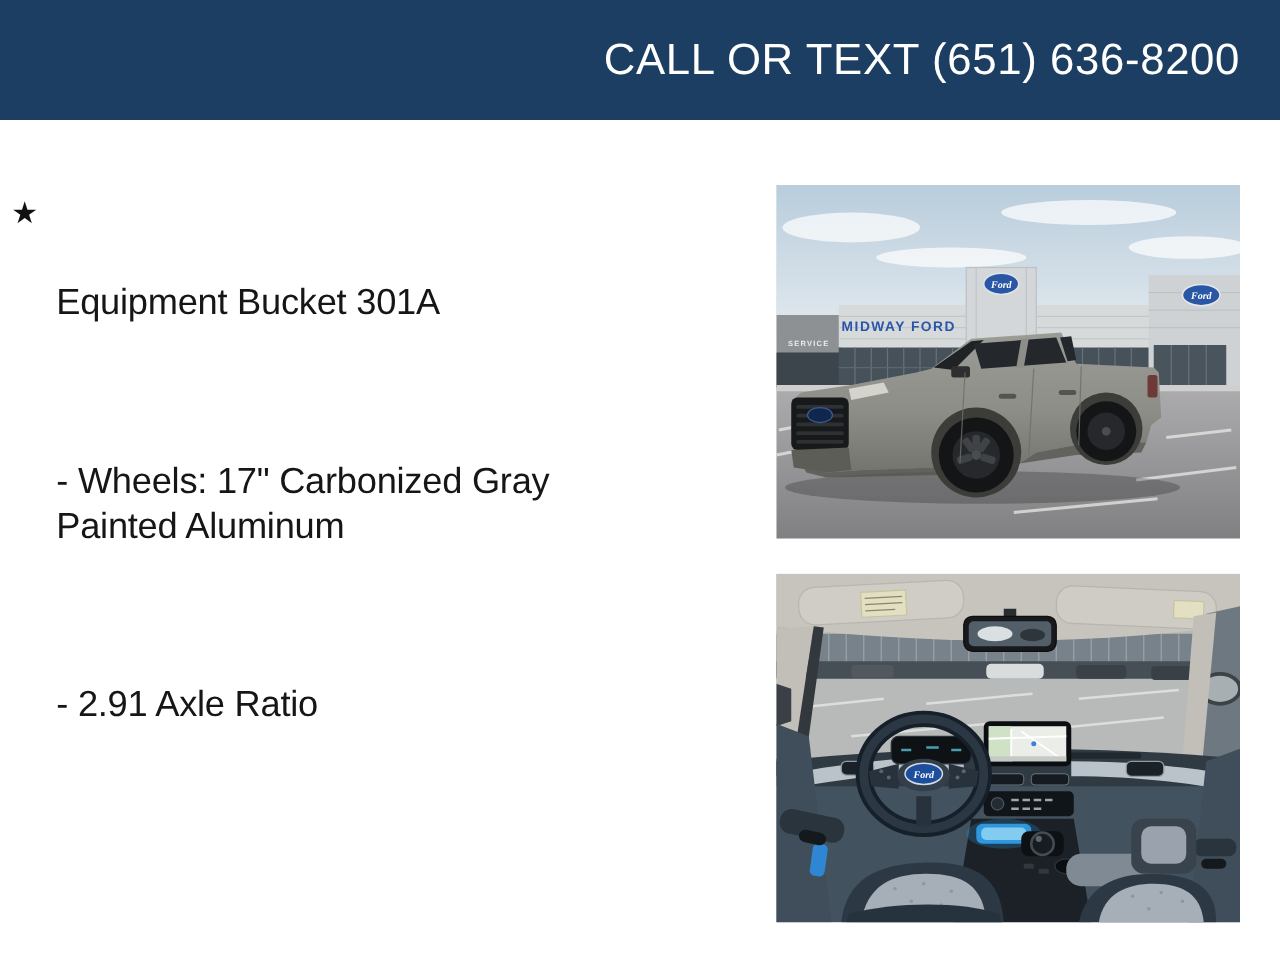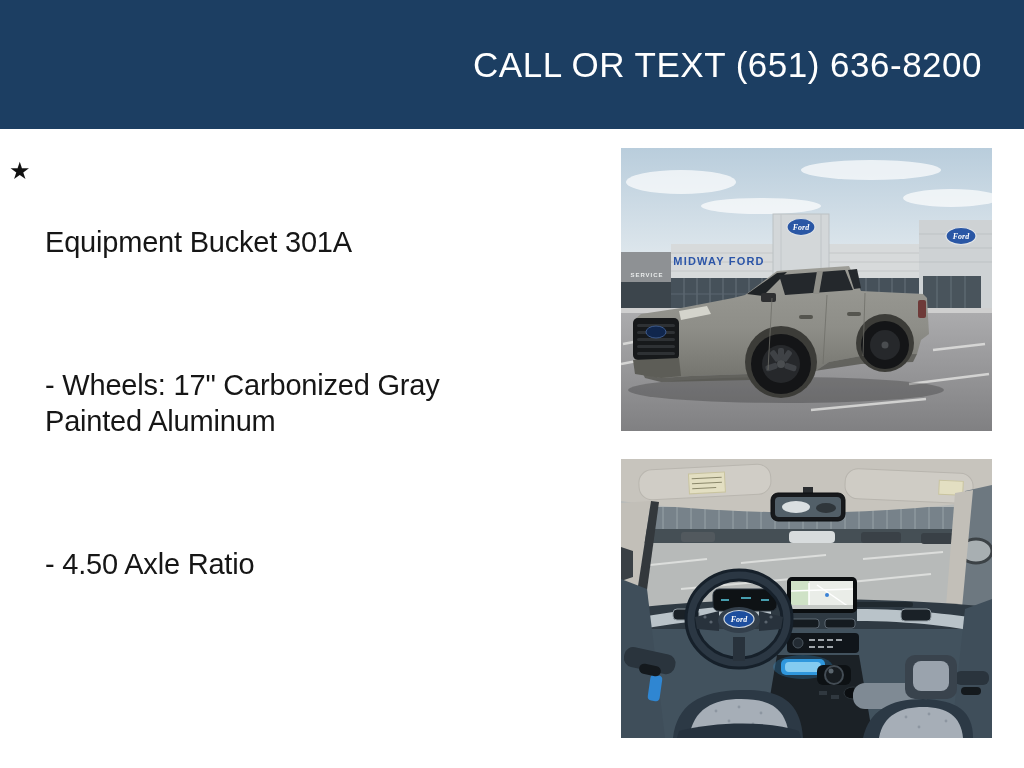--- a/index.html
+++ b/index.html
@@ -2,24 +2,24 @@
 <html><head>
 <meta charset="utf-8">
 <style>
   html,body{margin:0;padding:0;}
   body{
     width:1024px;height:768px;position:relative;overflow:hidden;
     background:#ffffff;
     font-family:"Liberation Sans", sans-serif;
   }
   .header{
-    position:absolute;left:0;top:0;width:1024px;height:129px;
+    position:absolute;left:0;top:0;width:1024px;height:96px;
     background:#1c3e62;
     display:flex;align-items:center;justify-content:flex-end;
-    box-sizing:border-box;padding-right:42px;
+    box-sizing:border-box;padding-right:32px;
   }
   .phone{
     color:#ffffff;font-size:35px;font-weight:400;letter-spacing:.5px;
     white-space:nowrap;
   }
   .features{
     position:absolute;left:45px;top:152px;width:548px;
   }
   .feature{
     position:relative;
@@ -52,21 +52,21 @@
 
     <div class="feature">
       <span class="bullet"></span>
       <span>- Wheels: 17" Carbonized Gray
 Painted Aluminum</span>
     </div>
 
 
     <div class="feature">
       <span class="bullet"></span>
-      <span>- 4.50 Axle Ratio</span>
+      <span>- 2.91 Axle Ratio</span>
     </div>
 
     <div class="feature">
       <span class="bullet"></span>
       
     </div>
 
   </div>
 
 <div class="photo photo-exterior">

